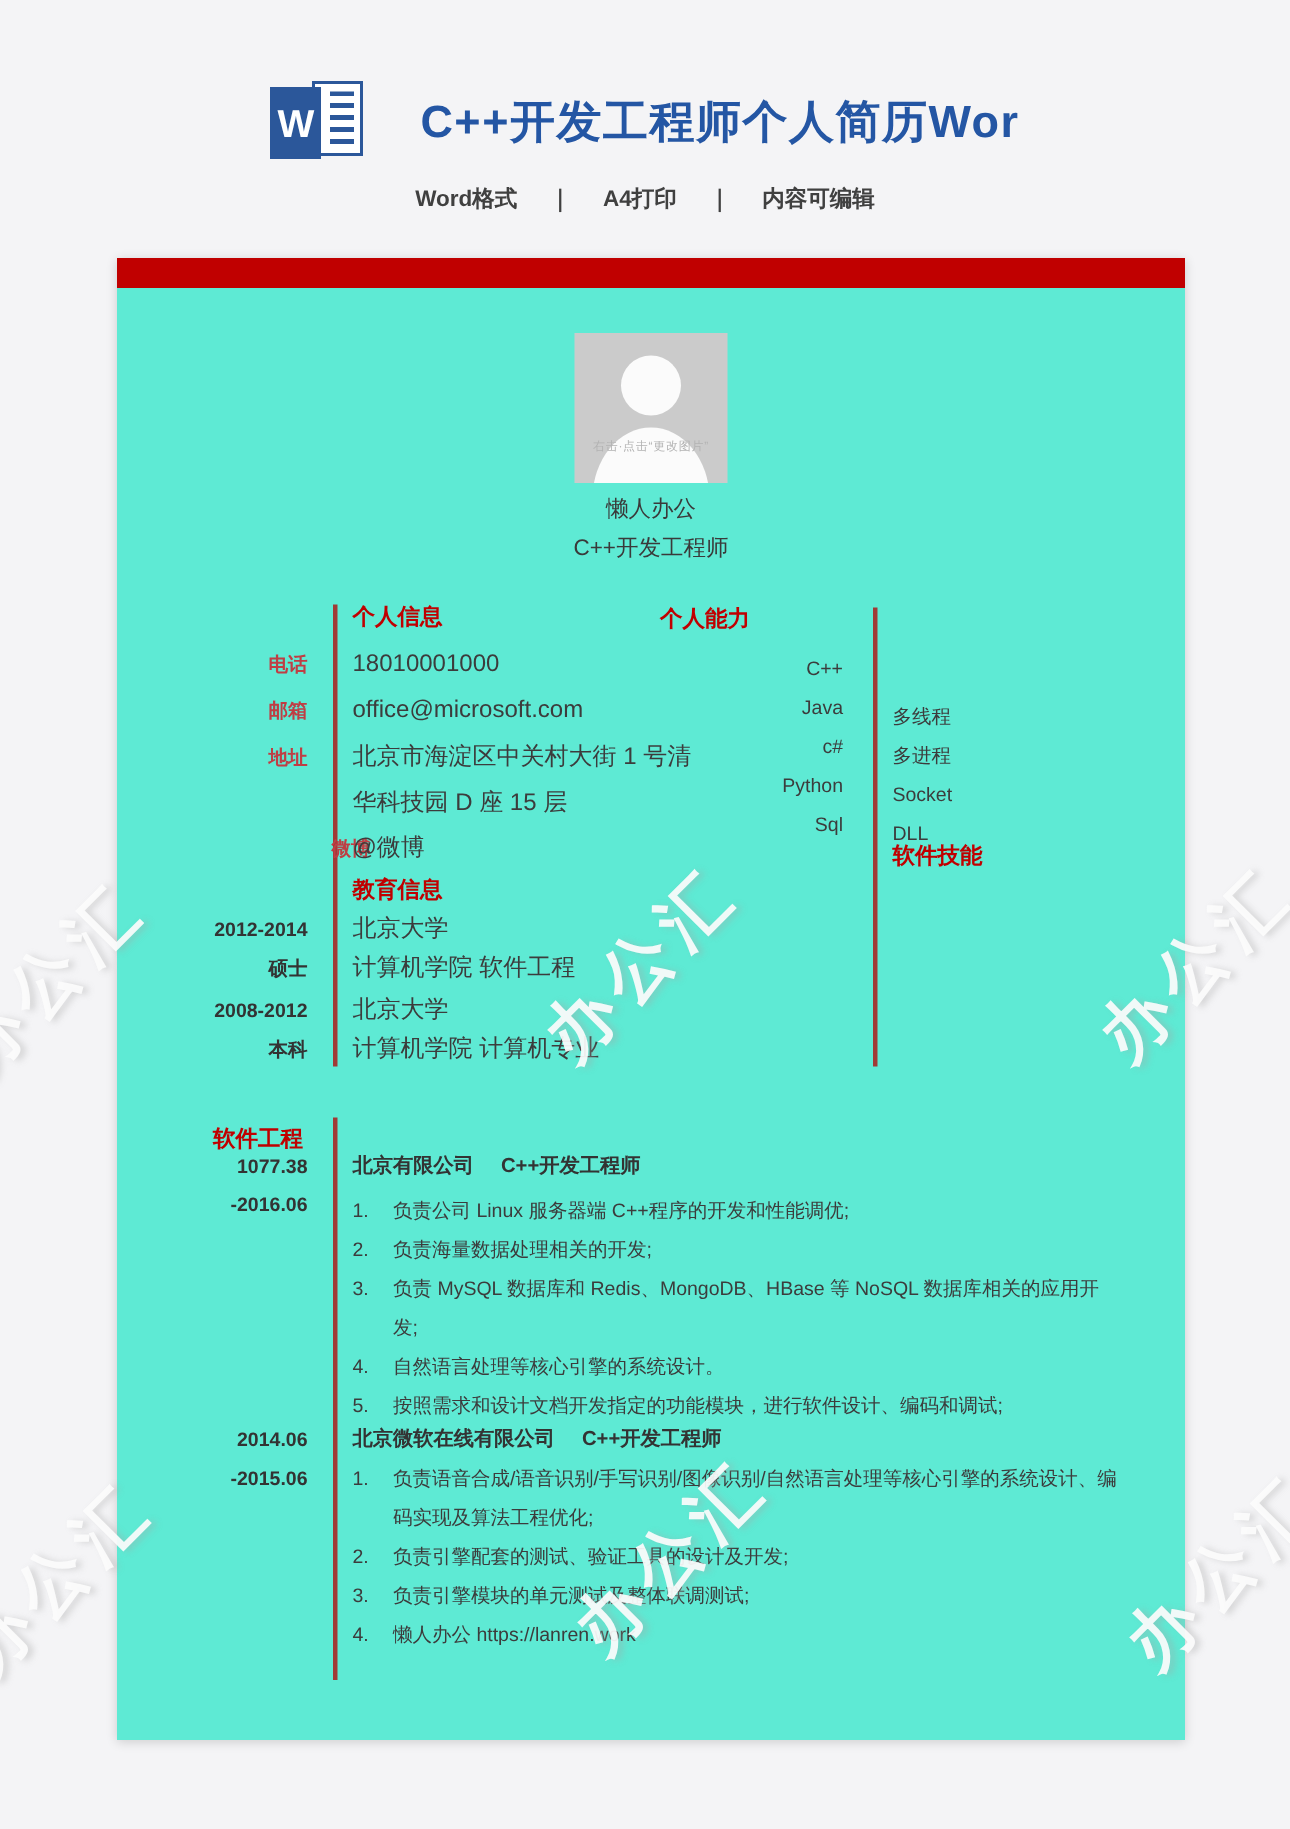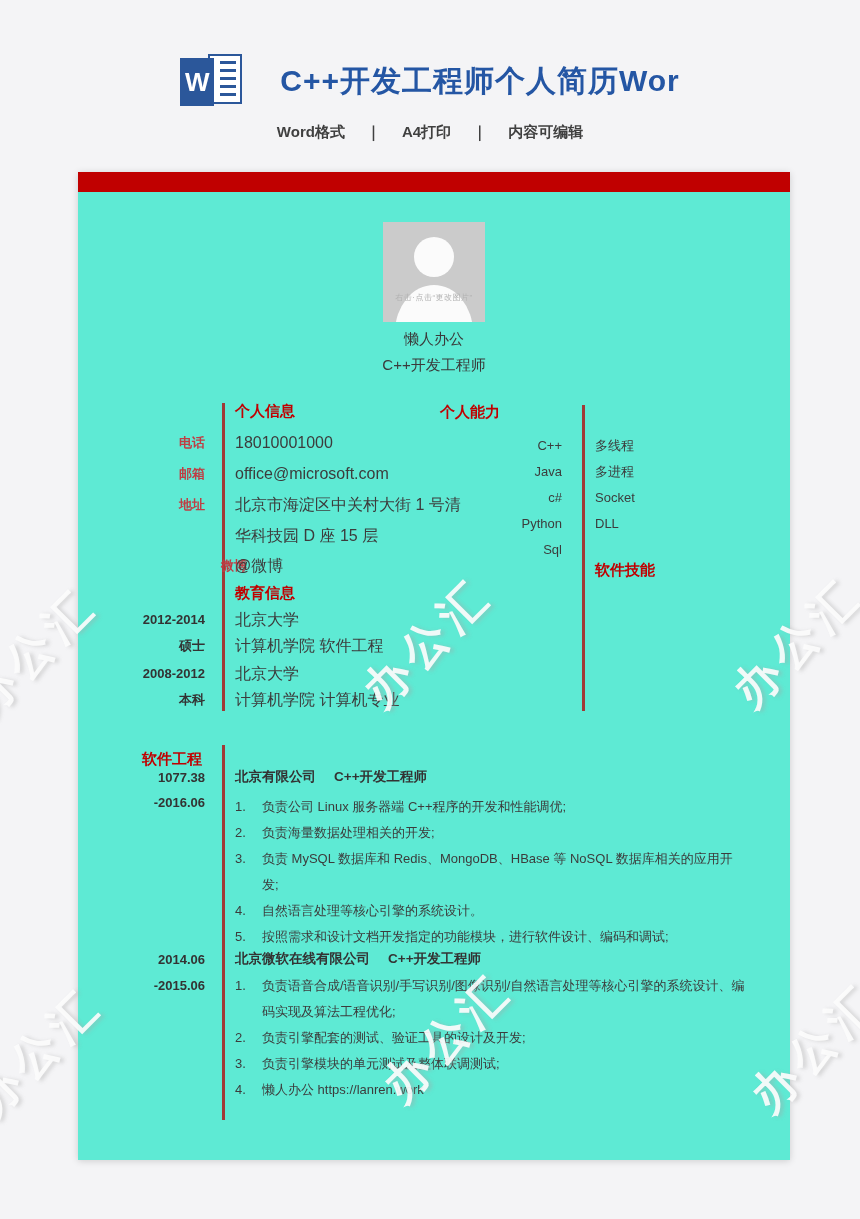--- a/index.html
+++ b/index.html
@@ -43,21 +43,21 @@
   .vline{position:absolute;width:3px;background:#a03a36;}
   .sec-h{position:absolute;font-size:15px;font-weight:bold;color:#c00000;white-space:nowrap;}
   .lbl{position:absolute;left:0;width:127px;text-align:right;font-size:13px;
     font-weight:bold;color:#bf3e44;height:26px;line-height:26px;white-space:nowrap;}
   .val{position:absolute;left:157px;font-size:16px;color:#3c3c3c;height:26px;
     line-height:26px;white-space:nowrap;}
   .period{position:absolute;left:0;width:127px;text-align:right;font-size:13px;
     color:#333;height:26px;line-height:26px;white-space:nowrap;font-weight:bold;}
   .skill{position:absolute;left:360px;width:124px;text-align:right;font-size:13px;
     color:#3c3c3c;height:26px;line-height:26px;}
-  .tag{position:absolute;left:517px;font-size:13px;color:#3c3c3c;height:26px;line-height:26px;}
+  .tag{position:absolute;left:517px;font-size:13px;color:#3c3c3c;height:26px;line-height:26px;margin-top:32px;}
   .job-title{position:absolute;left:157px;font-size:13.5px;font-weight:bold;
     color:#333;height:26px;line-height:26px;white-space:nowrap;}
   .job-title .co{margin-right:18px;}
   .job-items{position:absolute;left:157px;width:512px;font-size:13px;color:#3c3c3c;line-height:26px;}
   .job-items .item{display:flex;}
   .job-items .num{flex:0 0 27px;}
   .job-items .txt{flex:1;}
   
   .wm{position:absolute;font-size:46px;font-weight:bold;letter-spacing:7px;
     color:rgba(252,252,252,.92);text-shadow:2px 3px 4px rgba(165,165,165,.38);

